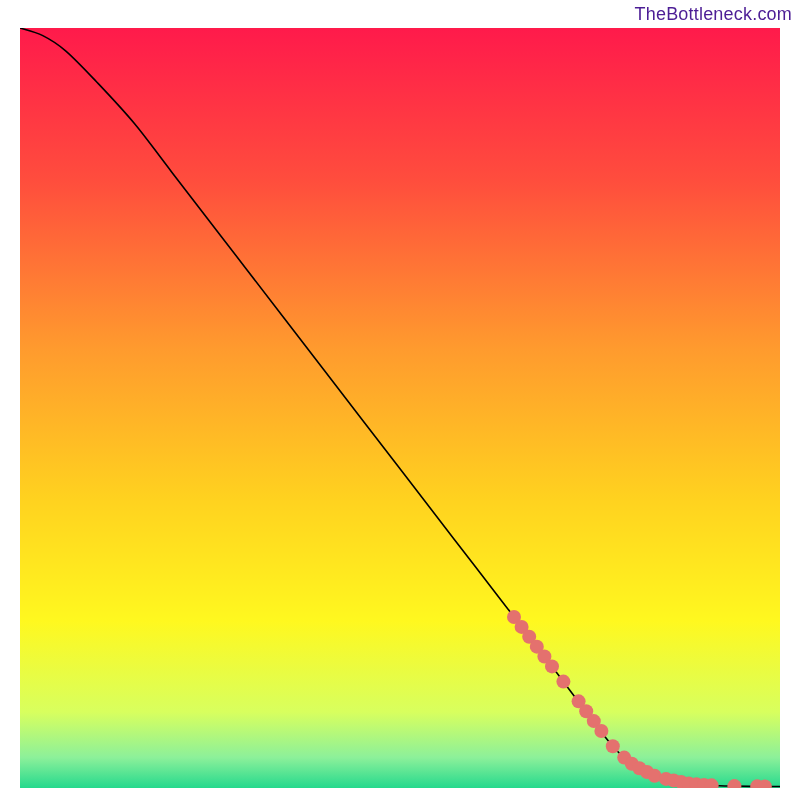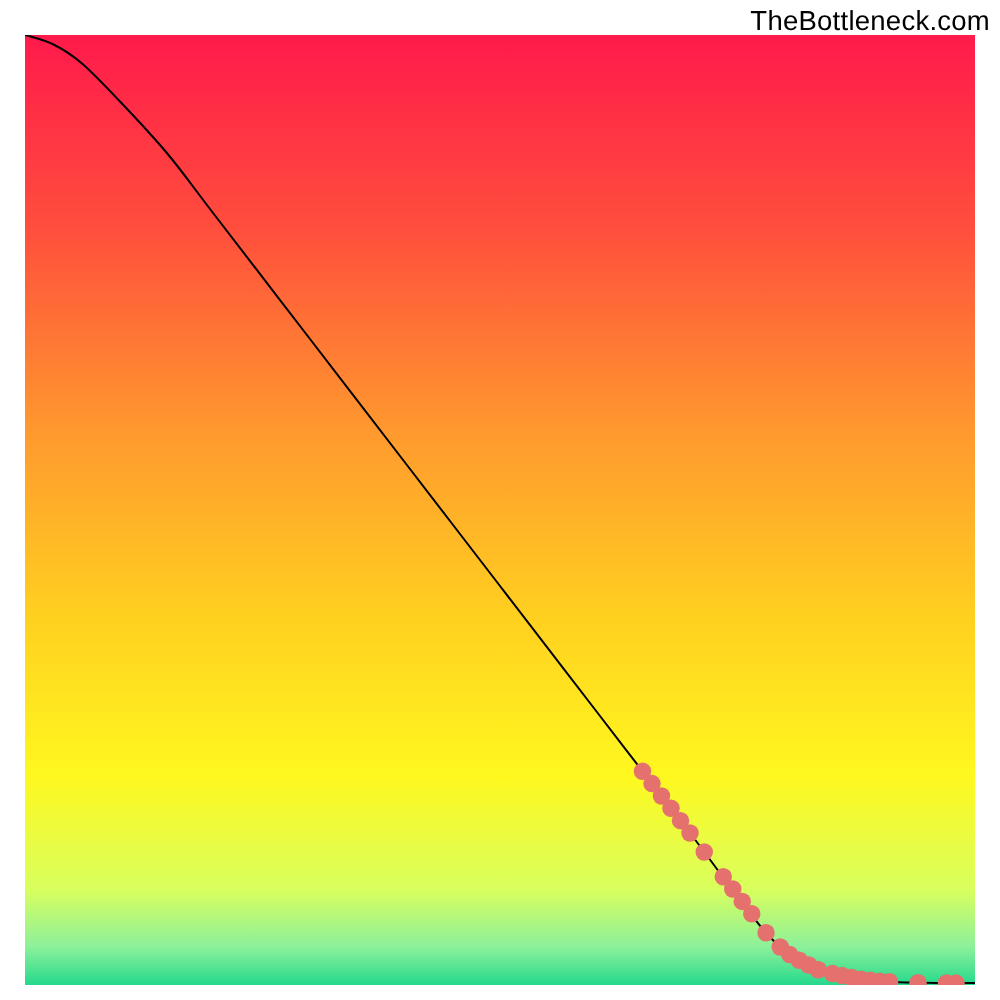--- a/index.html
+++ b/index.html
@@ -7,22 +7,22 @@
   .stage {
     position: relative;
     width: 800px;
     height: 800px;
   }
   .watermark {
     position: absolute;
     top: 4px;
     right: 8px;
     font-family: Arial, Helvetica, sans-serif;
-    font-size: 22px;
-    color: #000000;
+    font-size: 18px;
+    color: #4c1d95;
     letter-spacing: 0.2px;
     user-select: none;
   }
   .plot {
     position: absolute;
     left: 20px;
     top: 28px;
     width: 760px;
     height: 760px;
   }

